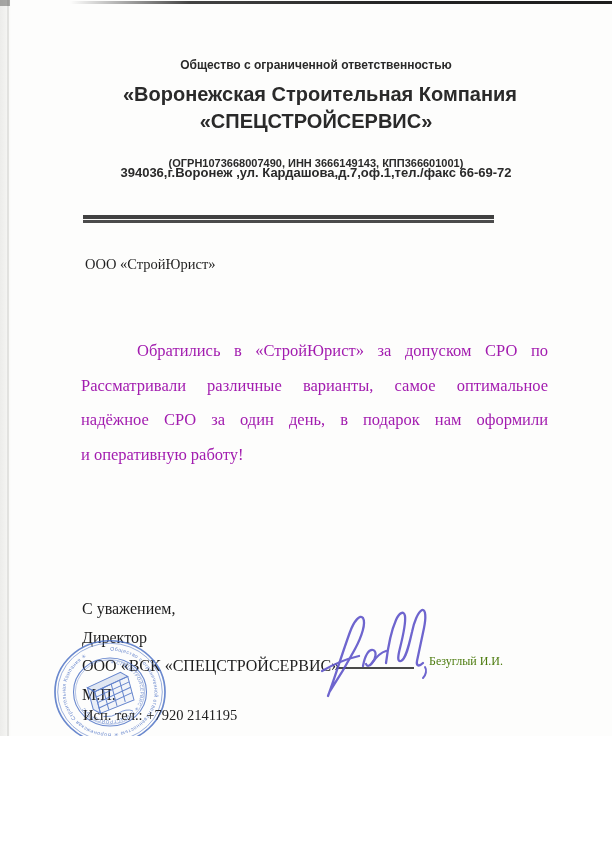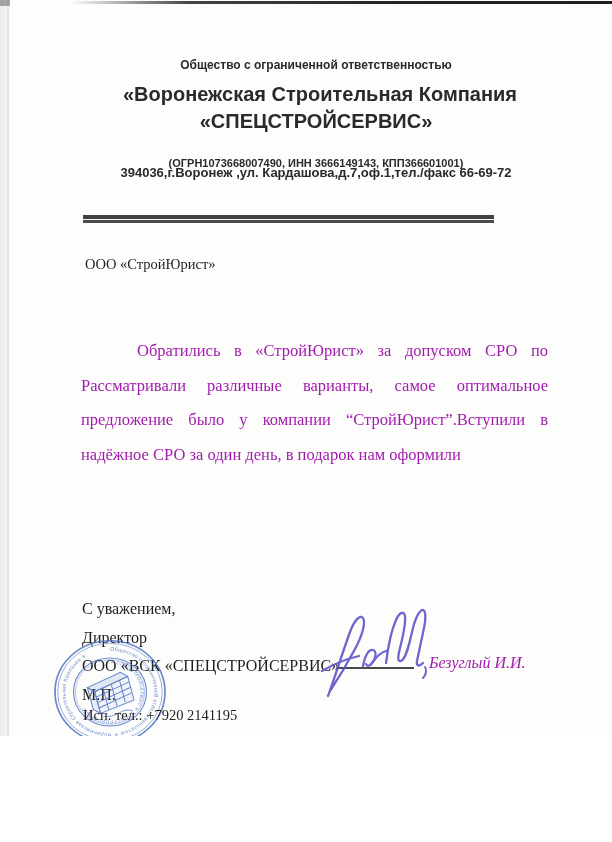--- a/index.html
+++ b/index.html
@@ -64,21 +64,21 @@
     white-space:nowrap;
   }
   .body-line:first-child{text-indent:56px;}
   .body-line:last-child{text-align-last:left;}
   
   .closing{
     position:absolute;left:82px;top:595px;
     font-size:16px;color:#1e1e1e;line-height:28.5px;
   }
   .signer-name{
-    position:absolute;left:429px;top:654px;font-size:16px;color:#a21caf;font-style:italic;
+    position:absolute;left:429px;top:654px;font-size:12px;color:#4d7c0f;
   }
   .sig-underline{
     position:absolute;left:337px;top:667px;width:77px;height:1.5px;background:#4a4a4a;
   }
   .signature-svg{position:absolute;left:319px;top:603px;}
   .stamp-svg{position:absolute;left:51px;top:637px;filter:blur(.2px);}
   
   .footer-phone{
     position:absolute;left:83px;top:707px;font-size:14.5px;color:#222;
   }
@@ -103,22 +103,22 @@
   <div class="divider"></div>
 
   <div class="ref-row">
     <span>ООО «СтройЮрист»</span>
   </div>
 
 
   <div class="body-text">
       <div class="body-line">Обратились в «СтройЮрист» за допуском СРО по</div>
       <div class="body-line">Рассматривали различные варианты, самое оптимальное</div>
-      <div class="body-line">предложение было у компании “СтройЮрист”.Вступили в</div>
       <div class="body-line">надёжное СРО за один день, в подарок нам оформили</div>
+      <div class="body-line">и оперативную работу!</div>
     </div>
 
   <div class="closing">
     <div>С уважением,</div>
     <div>Директор</div>
     <div>ООО «ВСК «СПЕЦСТРОЙСЕРВИС»</div>
     <div>М.П.</div>
   </div>
 
   <div class="sig-underline"></div>

